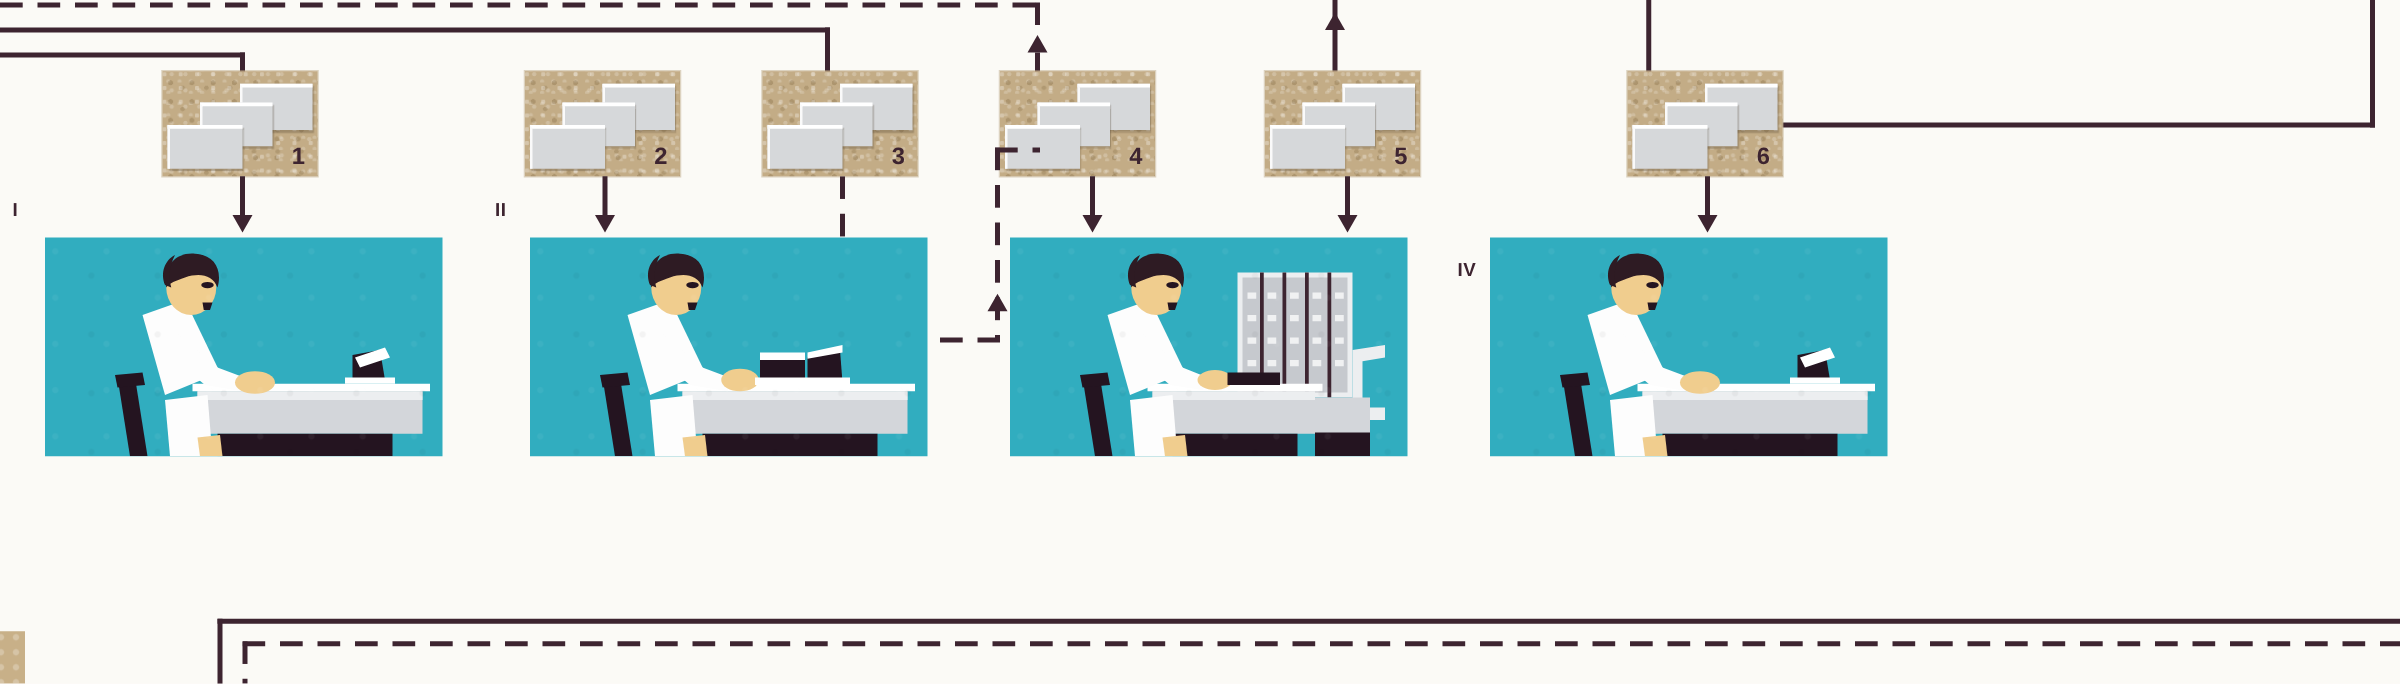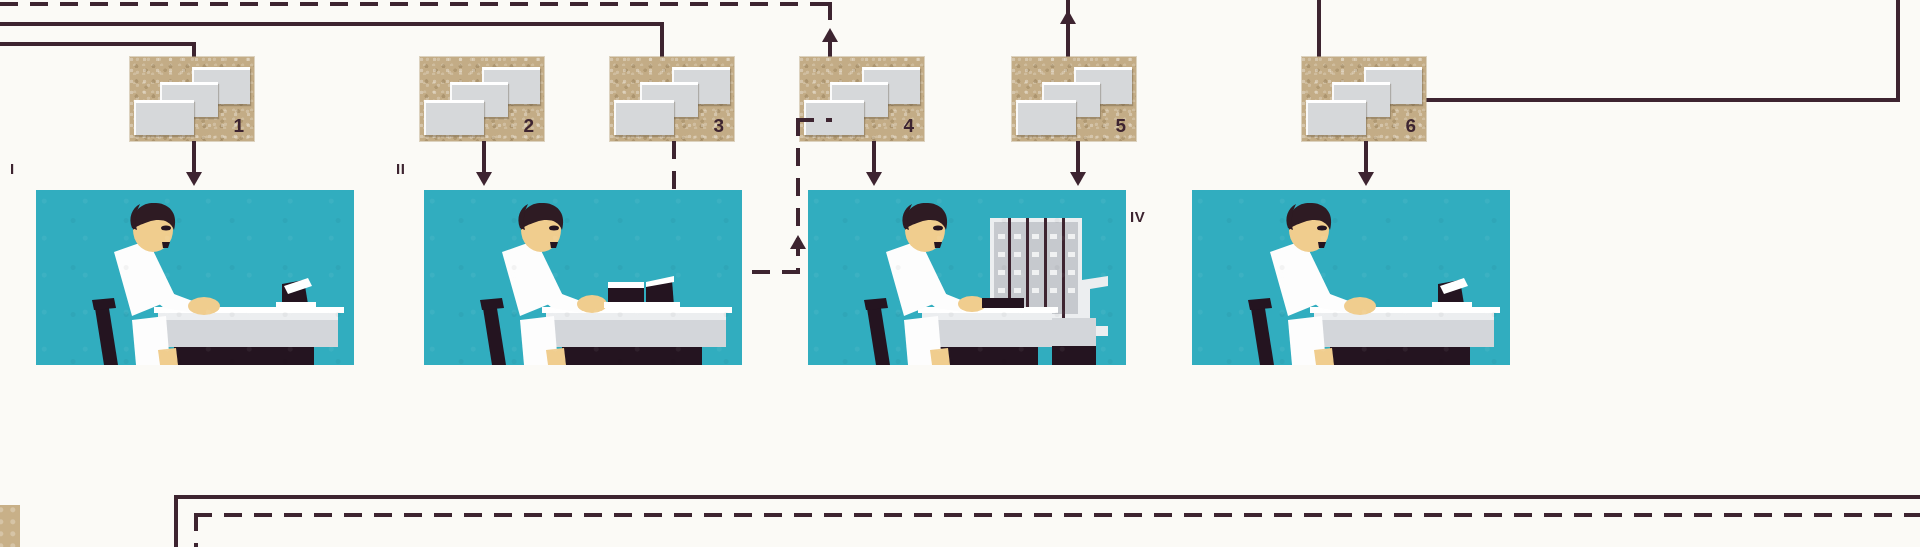--- a/index.html
+++ b/index.html
@@ -143,21 +143,21 @@
   <div class="arrow-d" style="left:1358px;top:172px;"></div>
 
   <div class="dash-h" style="left:752px;top:270px;width:48px;"></div>
   <div class="dash-v" style="left:796px;top:118px;height:154px;"></div>
   <div class="arrow-u" style="left:790px;top:235px;"></div>
   <div class="dash-h" style="left:796px;top:118px;width:36px;"></div>
 
   <div class="rn" style="left:10px;top:160px;">I</div>
   <div class="rn" style="left:396px;top:160px;">II</div>
   <div class="rn" style="left:815px;top:208px;">III</div>
-  <div class="rn" style="left:1130px;top:208px;">IV</div>
+  <div class="rn" style="left:1166px;top:208px;">IV</div>
 
   <div class="scene" style="left:36px;top:190px;">
     <svg viewBox="0 0 318 175" width="318" height="175">
 
       <path d="M58 112 L72 112 L82 175 L68 175 Z" fill="#241420"></path>
       <path d="M56 110 L78 108 L80 118 L58 120 Z" fill="#241420"></path>
 
       <rect x="118" y="117" width="190" height="6" fill="#ffffff"></rect>
       <rect x="122" y="123" width="180" height="34" fill="#d3d6da"></rect>
       <rect x="122" y="123" width="180" height="7" fill="#eceef0"></rect>

